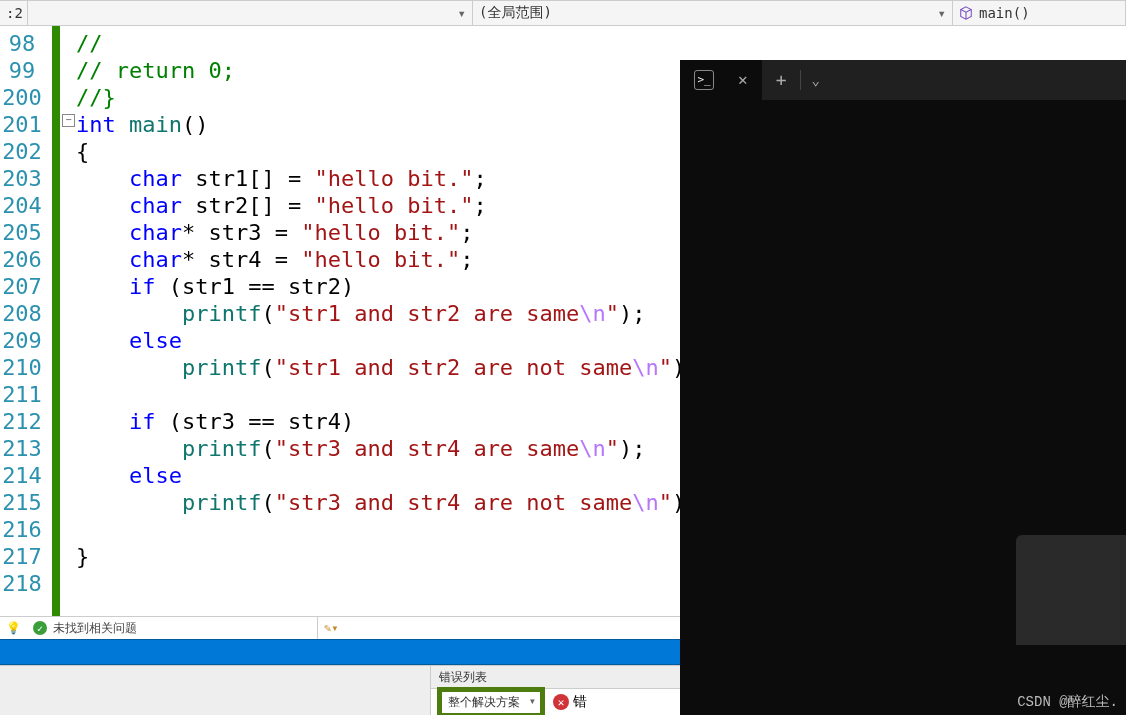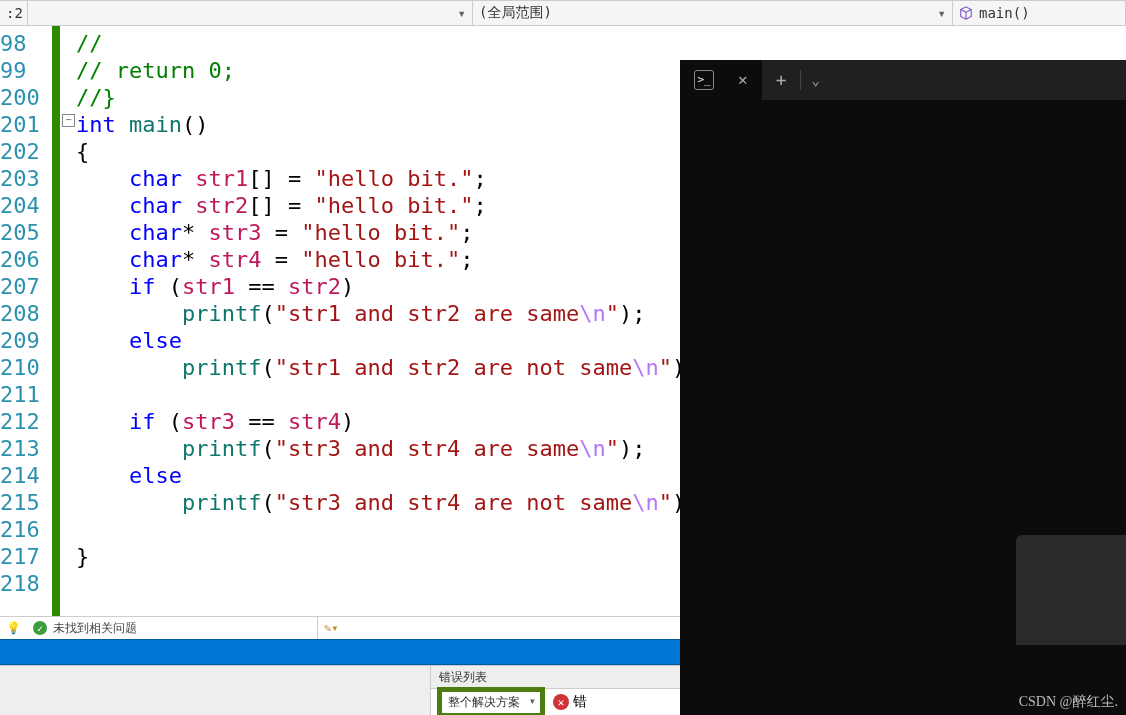--- a/index.html
+++ b/index.html
@@ -7,30 +7,30 @@
 #topbar{height:24px;border-top:1px solid #ccc;border-bottom:1px solid #ccc;display:flex;background:#f5f5f5}
 .tb-seg{border-right:1px solid #ccc;display:flex;align-items:center;padding:0 6px;color:#333}
 .tb-a{width:15px}
 .tb-b{flex:0 0 432px}
 .tb-c{flex:1}
 .tb-d{flex:0 0 160px}
 .dd-arrow{margin-left:auto;color:#666}
 .cube{width:14px;height:14px;margin-right:6px;display:inline-block}
 .cube svg{display:block}
 #editor{position:relative;height:590px;display:flex;background:#fff}
-#gutter{width:52px;background:#fff;text-align:left;color:#2b91af;font-size:22px;line-height:27px;padding-top:4px}
+#gutter{width:52px;background:#fff;text-align:center;color:#2b91af;font-size:22px;line-height:27px;padding-top:4px}
 #gutter div{padding-right:8px}
 #greenbar{width:8px;background:#2e8b00;margin-right:2px}
 #fold{width:14px;position:relative}
 .fold-box{position:absolute;left:0;width:11px;height:11px;border:1px solid #888;background:#fff;font-size:10px;line-height:10px;text-align:center;color:#666}
 #code{flex:1;font-size:22px;line-height:27px;padding-top:4px;white-space:pre}
 .c-kw{color:#0000ff}
 .c-cm{color:#008000}
 .c-fn{color:#0f766e}
-.c-id{color:#be185d}
+.c-id{color:#000000}
 .c-st{color:#a31515}
 .c-es{color:#b776fb}
 .hl-line{background:#f2f2f2;display:inline-block;width:100%}
 #status{height:22px;border-top:1px solid #ccc;display:flex;align-items:center;background:#fff;font-size:12px;color:#444}
 #status .ic{margin:0 6px}
 .green-dot{width:14px;height:14px;border-radius:50%;background:#3a9e3a;color:#fff;display:inline-flex;align-items:center;justify-content:center;font-size:10px}
 .brush{color:#c58b2b}
 #bluebar{height:24px;background:#0078d7;color:#fff;font-size:12px;display:flex;align-items:center;justify-content:flex-end;padding-right:8px;border-top:1px solid #005a9e;border-bottom:1px solid #005a9e}
 #bluebar span{margin-left:10px}
 #bottom{height:56px;display:flex;border-top:1px solid #ccc;background:#eee}
@@ -42,21 +42,21 @@
 .sel:after{content:"▾";position:absolute;right:4px;color:#666}
 .err-ic{width:16px;height:16px;border-radius:50%;background:#d13438;color:#fff;display:inline-flex;align-items:center;justify-content:center;font-size:11px;margin-right:4px}
 #console{position:absolute;top:60px;left:680px;right:0;bottom:0;background:#0c0c0c;color:#ccc;font-family:Consolas,monospace;font-size:20px;line-height:26px}
 #c-tabs{height:40px;background:#202020;display:flex;align-items:center}
 .c-tab{height:40px;display:flex;align-items:center;padding:0 14px;background:#0c0c0c;color:#eee;font-size:14px}
 .c-tab .ti{width:18px;height:18px;border:1px solid #888;border-radius:3px;margin-right:10px;display:flex;align-items:center;justify-content:center;font-size:11px}
 .c-x{margin-left:14px;color:#aaa;font-size:16px}
 .c-plus{padding:0 14px;color:#aaa;font-size:18px}
 .c-ch{padding:0 10px;color:#aaa;font-size:14px}
 #c-body{padding:18px 12px;white-space:pre}
-#watermark{position:absolute;right:8px;bottom:4px;color:#bbb;font-size:14px;font-family:Liberation Serif, serif}
+#watermark{position:absolute;right:8px;bottom:4px;color:#bbb;font-size:14px;font-family:Liberation Mono, monospace}
 #grey-box{position:absolute;right:0;bottom:70px;width:110px;height:110px;background:#2a2a2a;border-radius:6px 0 0 0}
 </style>
 </head>
 <body>
 
 <div id="topbar">
   <div class="tb-seg tb-a">:2</div>
   <div class="tb-seg tb-b">
       <span class="dd-arrow">▾</span>
     </div>

